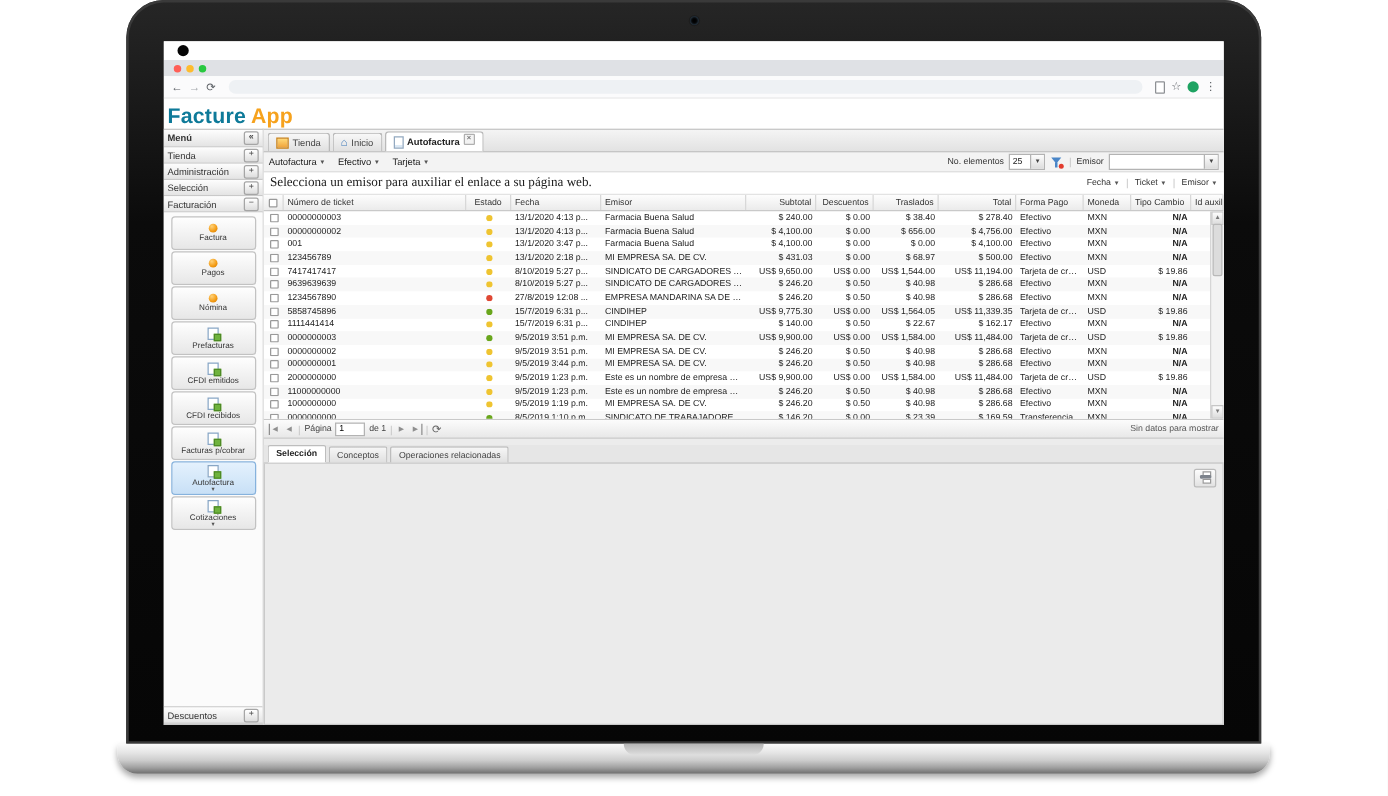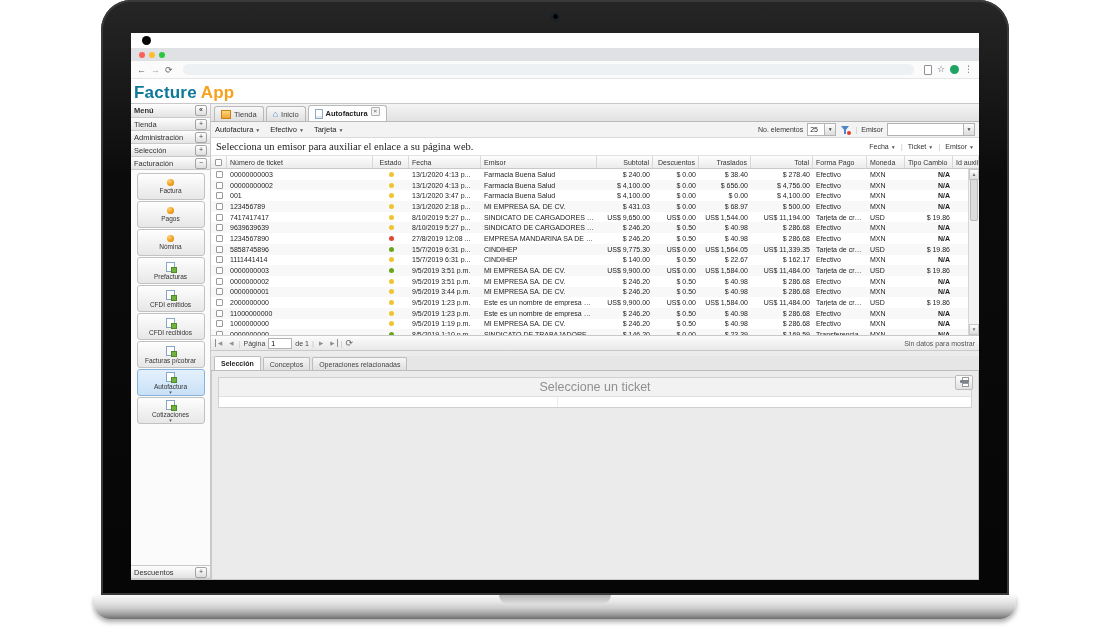--- a/index.html
+++ b/index.html
@@ -695,27 +695,20 @@
               <div class="btab">Conceptos</div>
               <div class="btab">Operaciones relacionadas</div>
             </div>
 
           <div class="detail">
             <div class="print-btn">
               <div class="printer">
                   <div class="pbody"></div>
                 </div>
             </div>
-            <div class="sel-box">
-              <div class="sel-head">Seleccione un ticket</div>
-              <div class="sel-row">
-                <div class="sel-cell"></div>
-                  <div class="sel-cell"></div>
-              </div>
-            </div>
           </div>
         </div>
       </div>
     </div>
   </div>
 </div>
 
 <div class="base"></div>
 
 </body></html>

